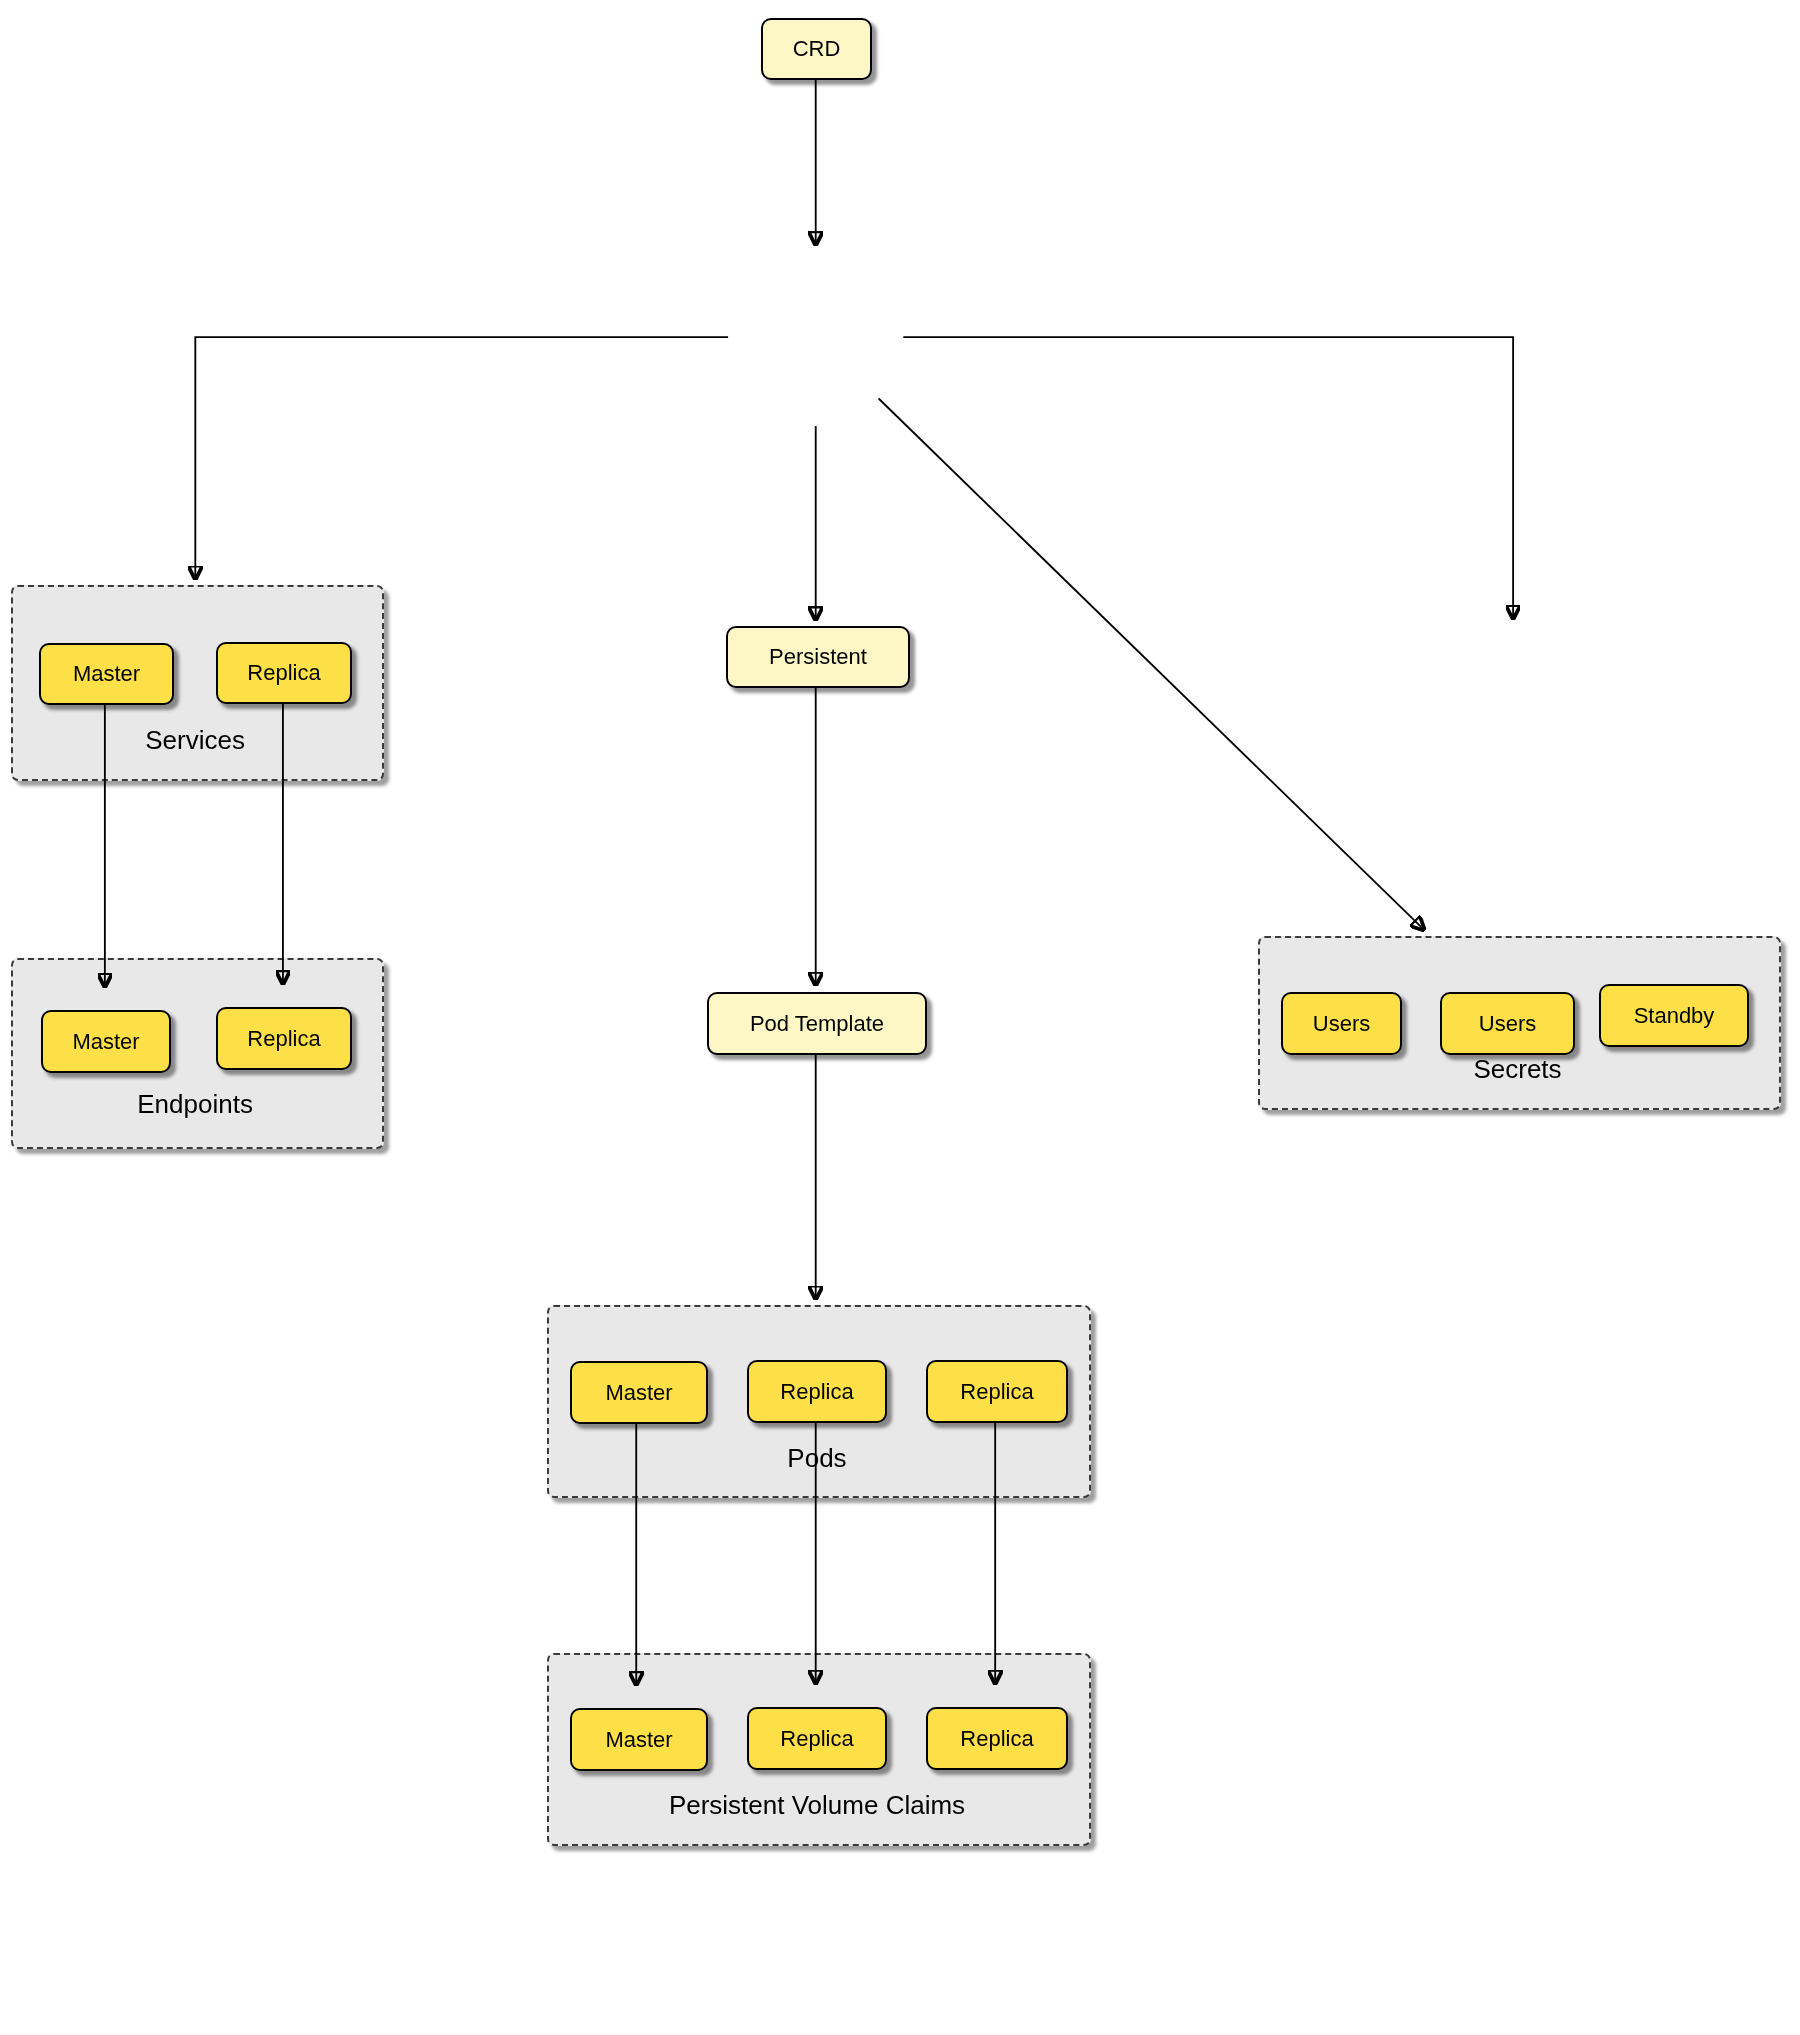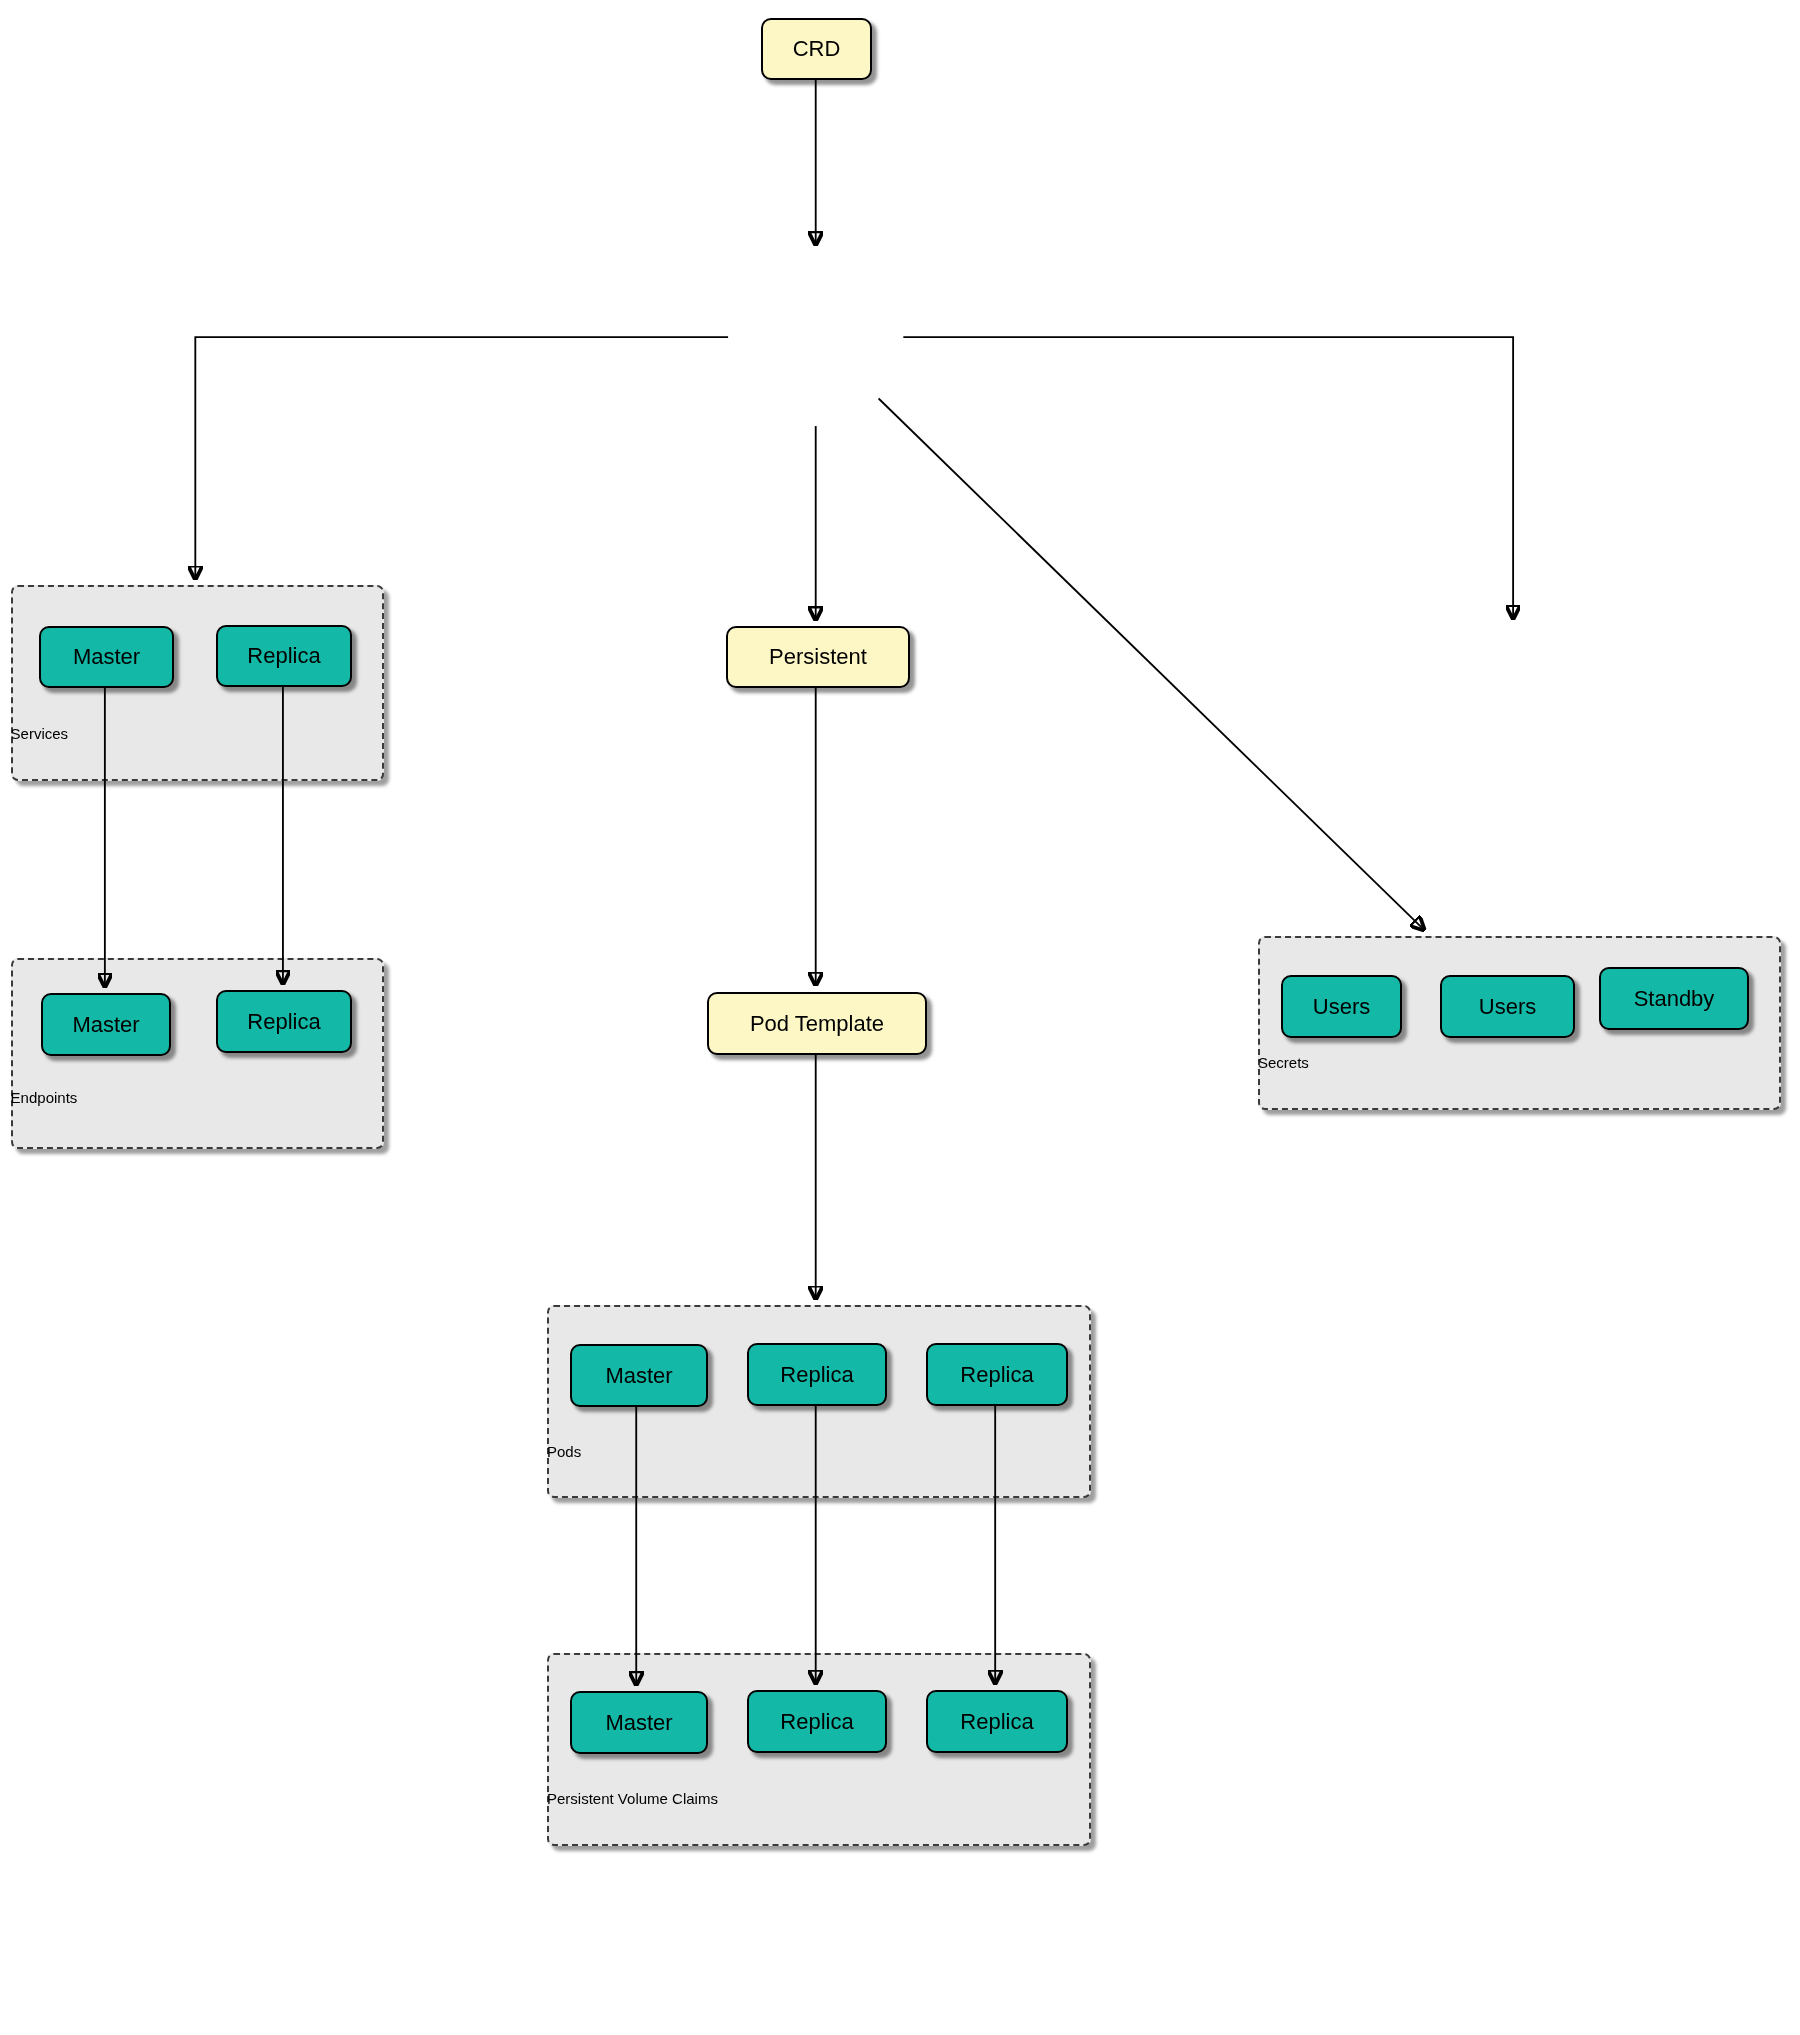--- a/index.html
+++ b/index.html
@@ -37,36 +37,37 @@
     align-items: center;
     justify-content: center;
     border: 2.1px solid #000;
     border-radius: 10px;
     font-size: 22px;
     box-shadow: 4.2px 4.2px 3.5px rgba(0,0,0,0.42);
     z-index: 3;
     white-space: nowrap;
   }
   .yellow { background: #fcf7c5; }
-  .purple { background: #14b8a6; }
+  .purple { background: #fde047; margin-top: 17px; }
   .circle {
     position: absolute;
     display: flex;
     align-items: center;
     justify-content: center;
     background: #f9c5c5;
     border: 2.1px solid #000;
     border-radius: 50%;
     font-size: 22px;
     box-shadow: 5px 5px 4.2px rgba(0,0,0,0.42);
     z-index: 3;
   }
   .grouplabel {
     position: absolute;
-    font-size: 15px;
+    text-align: center;
+    font-size: 26px;
     z-index: 3;
   }
 </style>
 </head>
 <body>
 
 <div id="canvas">
 
   <div class="group" style="left:10.6px;  top:585px;  width:369px; height:192px"></div>
   <div class="group" style="left:10.6px;  top:958px; width:369px; height:187px"></div>

